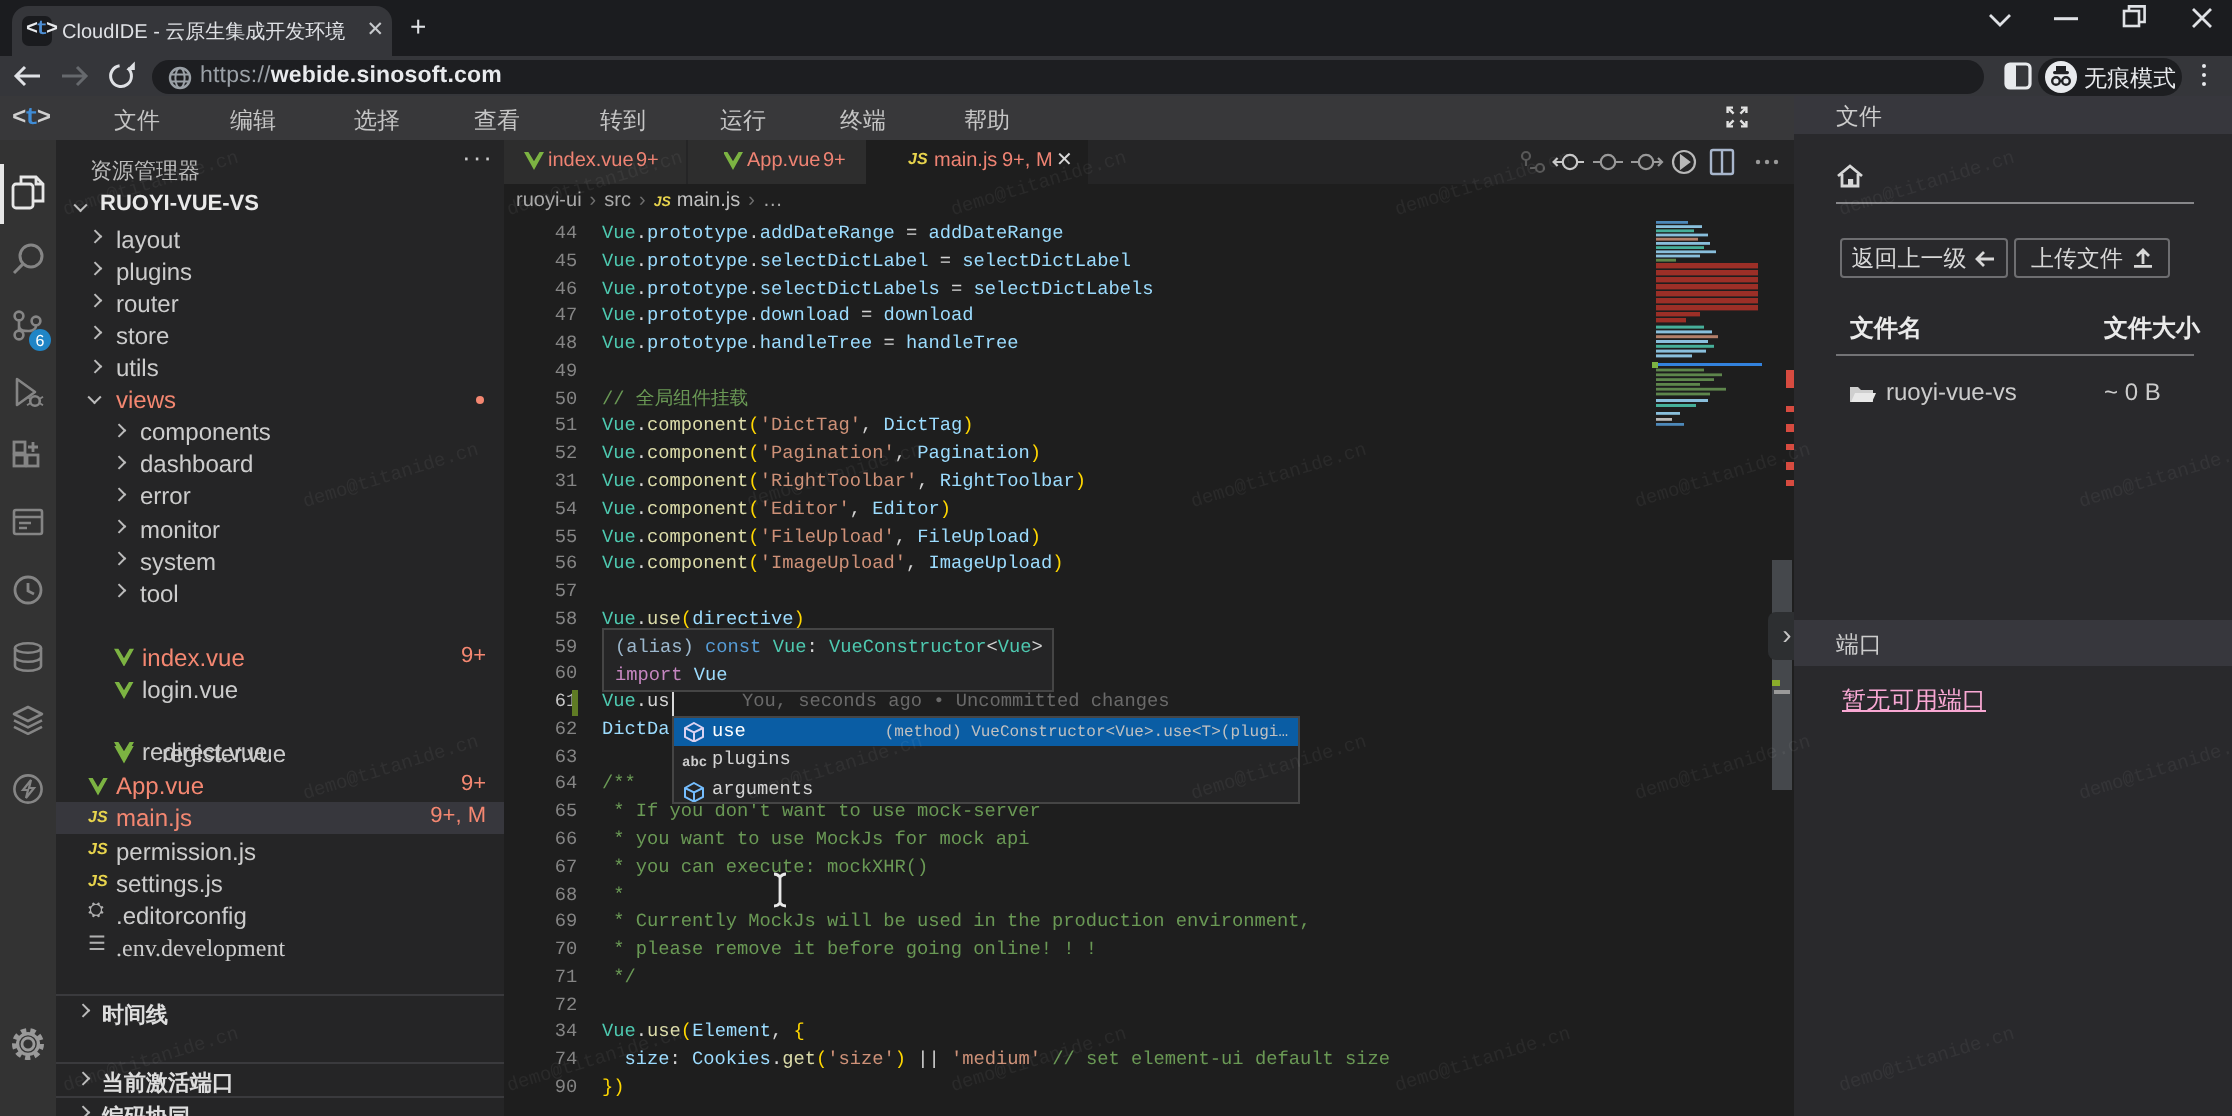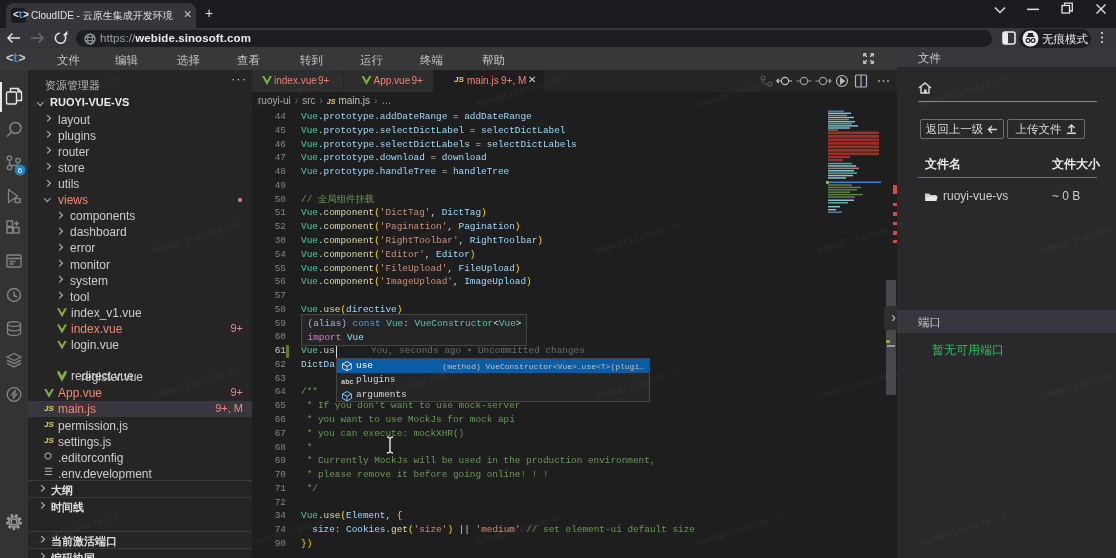--- a/index.html
+++ b/index.html
@@ -49,21 +49,21 @@
   .gico, .eico { position:absolute; top:1px; font-size:10px; color:#b0b0b0; }
   .sect { position:absolute; left:0; width:224px; height:17px; border-top:1px solid #3a3a3d; }
   .sect b { position:absolute; left:23px; top:2px; font-size:11px; color:#dddddd; }
   .etab { position:absolute; top:0; height:22px; }
   .etab .etl { position:absolute; top:5px; font-size:10px; color:#ef8373; white-space:nowrap; }
   #crumbs { left:258px; top:95px; font-size:10px; color:#9d9d9d; }
   #crumbs i { font-style:normal; color:#6e6e6e; padding:0 4px; }
   #crumbs .jsmini { font-size:7px; font-weight:bold; font-style:italic; color:#e8d44d; padding-right:3px;}
   #code, #hovertip, #suggest { font-family:"Liberation Mono", monospace; font-size:9.4px; }
   .cl { position:absolute; left:252px; height:13.77px; line-height:13.77px; white-space:pre; }
-  .cl .ln { position:absolute; left:4px; top:0; width:30px; text-align:right; color:#858585; font-style:normal; }
+  .cl .ln { position:absolute; left:16px; top:0; width:30px; text-align:center; color:#858585; font-style:normal; }
   .cl .cd { position:absolute; left:49px; top:0; }
   .teal { color:#4ec9b0; } .prop { color:#9cdcfe; } .w { color:#d4d4d4; }
   .fn { color:#dcdcaa; } .str { color:#ce9178; } .com { color:#6a9955; }
   .au { color:#ffd700; } .kw { color:#569cd6; } .imp { color:#c586c0; }
   .al { color:#9cb8ce; } .blame { color:#6a6a6a; }
   #hovertip { left:300.5px; top:314px; width:226px; height:32px; background:#252526;
     border:1px solid #454545; line-height:14px; padding:1.5px 0 0 6px; white-space:nowrap; overflow:hidden; }
   #suggest { left:336px; top:357.9px; width:314px; height:43.8px; background:#252526;
     border:1px solid #454545; }
   .srow { position:absolute; left:0; top:0; width:100%; height:14.6px; line-height:14.6px; }
@@ -271,24 +271,20 @@
         <span class="tl" style="left:42px;">monitor</span>
       </div>
     <div class="trow" style="top:202.1px;">
         <span class="chev" style="left:29px;"></span>
         <span class="tl" style="left:42px;">system</span>
       </div>
     <div class="trow" style="top:218.2px;">
         <span class="chev" style="left:29px;"></span>
         <span class="tl" style="left:42px;">tool</span>
       </div>
-    <div class="trow" style="top:234.3px;">
-        <span class="vico" style="left:29px;"></span>
-        <span class="tl" style="left:43px;">index_v1.vue</span>
-      </div>
     <div class="trow" style="top:250.4px;">
         <span class="vico" style="left:29px;"></span>
         <span class="tl red" style="left:43px;">index.vue</span>
         <span class="bdg">9+</span>
       </div>
     <div class="trow" style="top:266.5px;">
         <span class="vico" style="left:29px;"></span>
         <span class="tl" style="left:43px;text-align:center;">login.vue</span>
       </div>
     <div class="trow" style="top:297px;padding-left:45px;">
@@ -316,25 +312,21 @@
     <div class="trow" style="top:363.1px;">
         <span class="jico" style="left:16px;">JS</span>
         <span class="tl" style="left:30px;">settings.js</span>
       </div>
     <div class="trow" style="top:379.2px;">
         <span class="gico" style="left:16px;">⛭</span>
         <span class="tl" style="left:30px;">.editorconfig</span>
       </div>
     <div class="trow" style="top:395.3px;">
         <span class="eico" style="left:16px;">☰</span>
-        <span class="tl" style="left:30px;">.env.development</span>
-      </div>
-    <div class="sect" style="top:410px;">
-        <span class="chev" style="left:11px;top:5px;"></span>
-        <b>大纲</b>
+        <span class="tl" style="left:30px;font-family:Liberation Serif, serif;">.env.development</span>
       </div>
     <div class="sect" style="top:427px;">
         <span class="chev" style="left:11px;top:5px;"></span>
         <b>时间线</b>
       </div>
     <div class="sect" style="top:461px;">
         <span class="chev" style="left:11px;top:5px;"></span>
         <b>当前激活端口</b>
       </div>
     <div class="sect" style="top:478px;">
@@ -400,21 +392,21 @@
   <div class="abs" id="code">
     <div class="cl" style="top:110px;"><i class="ln">44</i><s class="cd"><s class="teal">Vue</s><s class="w">.</s><s class="prop">prototype</s><s class="w">.</s><s class="prop">addDateRange</s><s class="w"> = </s><s class="prop">addDateRange</s></s></div>
     <div class="cl" style="top:123.8px;"><i class="ln">45</i><s class="cd"><s class="teal">Vue</s><s class="w">.</s><s class="prop">prototype</s><s class="w">.</s><s class="prop">selectDictLabel</s><s class="w"> = </s><s class="prop">selectDictLabel</s></s></div>
     <div class="cl" style="top:137.5px;"><i class="ln">46</i><s class="cd"><s class="teal">Vue</s><s class="w">.</s><s class="prop">prototype</s><s class="w">.</s><s class="prop">selectDictLabels</s><s class="w"> = </s><s class="prop">selectDictLabels</s></s></div>
     <div class="cl" style="top:151.3px;"><i class="ln">47</i><s class="cd"><s class="teal">Vue</s><s class="w">.</s><s class="prop">prototype</s><s class="w">.</s><s class="prop">download</s><s class="w"> = </s><s class="prop">download</s></s></div>
     <div class="cl" style="top:165.1px;"><i class="ln">48</i><s class="cd"><s class="teal">Vue</s><s class="w">.</s><s class="prop">prototype</s><s class="w">.</s><s class="prop">handleTree</s><s class="w"> = </s><s class="prop">handleTree</s></s></div>
     <div class="cl" style="top:178.9px;"><i class="ln">49</i></div>
     <div class="cl" style="top:192.6px;"><i class="ln">50</i><s class="cd"><s class="com">// 全局组件挂载</s></s></div>
     <div class="cl" style="top:206.4px;"><i class="ln">51</i><s class="cd"><s class="teal">Vue</s><s class="w">.</s><s class="fn">component</s><s class="au">(</s><s class="str">'DictTag'</s><s class="w">, </s><s class="prop">DictTag</s><s class="au">)</s></s></div>
     <div class="cl" style="top:220.2px;"><i class="ln">52</i><s class="cd"><s class="teal">Vue</s><s class="w">.</s><s class="fn">component</s><s class="au">(</s><s class="str">'Pagination'</s><s class="w">, </s><s class="prop">Pagination</s><s class="au">)</s></s></div>
-    <div class="cl" style="top:233.9px;"><i class="ln">30</i><s class="cd"><s class="teal">Vue</s><s class="w">.</s><s class="fn">component</s><s class="au">(</s><s class="str">'RightToolbar'</s><s class="w">, </s><s class="prop">RightToolbar</s><s class="au">)</s></s></div>
+    <div class="cl" style="top:233.9px;"><i class="ln">31</i><s class="cd"><s class="teal">Vue</s><s class="w">.</s><s class="fn">component</s><s class="au">(</s><s class="str">'RightToolbar'</s><s class="w">, </s><s class="prop">RightToolbar</s><s class="au">)</s></s></div>
     <div class="cl" style="top:247.7px;"><i class="ln">54</i><s class="cd"><s class="teal">Vue</s><s class="w">.</s><s class="fn">component</s><s class="au">(</s><s class="str">'Editor'</s><s class="w">, </s><s class="prop">Editor</s><s class="au">)</s></s></div>
     <div class="cl" style="top:261.5px;"><i class="ln">55</i><s class="cd"><s class="teal">Vue</s><s class="w">.</s><s class="fn">component</s><s class="au">(</s><s class="str">'FileUpload'</s><s class="w">, </s><s class="prop">FileUpload</s><s class="au">)</s></s></div>
     <div class="cl" style="top:275.2px;"><i class="ln">56</i><s class="cd"><s class="teal">Vue</s><s class="w">.</s><s class="fn">component</s><s class="au">(</s><s class="str">'ImageUpload'</s><s class="w">, </s><s class="prop">ImageUpload</s><s class="au">)</s></s></div>
     <div class="cl" style="top:289px;"><i class="ln">57</i></div>
     <div class="cl" style="top:302.8px;"><i class="ln">58</i><s class="cd"><s class="teal">Vue</s><s class="w">.</s><s class="fn">use</s><s class="au">(</s><s class="prop">directive</s><s class="au">)</s></s></div>
     <div class="cl" style="top:316.5px;"><i class="ln">59</i></div>
     <div class="cl" style="top:330.3px;"><i class="ln">60</i></div>
     <div class="cl" style="top:344.1px;"><i class="ln" style="color:#c6c6c6;">61</i><s class="cd"><s class="teal">Vue</s><s class="w">.us</s></s><s style="position:absolute;left:119px;top:0;" class="blame">You, seconds ago • Uncommitted changes</s></div>
     <div class="cl" style="top:357.9px;"><i class="ln">62</i><s class="cd"><s class="prop">DictDa</s></s></div>
     <div class="cl" style="top:371.6px;"><i class="ln">63</i></div>
@@ -547,21 +539,21 @@
     <div style="position:absolute;left:21px;top:129px;width:179px;height:1px;background:#737376;"></div>
     <svg width="14" height="11" style="position:absolute;left:27px;top:143px;">
       <path d="M1 2.5 h4 l1.5 1.5 h6 v6 h-11.5 z" fill="#cfcfcf"></path>
       <path d="M1.5 10 L3.5 5.5 h10.5 L12 10 Z" fill="#e8e8e8"></path>
     </svg>
     <span style="position:absolute;left:46px;top:141px;font-size:12px;color:#cccccc;">ruoyi-vue-vs</span>
     <span style="position:absolute;left:155px;top:141px;font-size:12px;color:#cccccc;">~ 0 B</span>
     <div style="position:absolute;left:0;top:262px;width:219px;height:23px;background:#37373d;">
       <span style="position:absolute;left:21px;top:5px;font-size:11.5px;color:#cccccc;">端口</span>
     </div>
-    <span style="position:absolute;left:35px;top:294px;font-size:12px;color:#22c55e;">暂无可用端口</span>
+    <span style="position:absolute;left:24px;top:294px;font-size:12px;color:#f9a8d4;text-decoration:underline;">暂无可用端口</span>
   </div>
 
   <div class="abs" id="wmlayer" style="left:0,top:0;width:1116px;height:558px;pointer-events:none;">
     <div class="wm" style="left:30px;top:85px;">demo@titanide.cn</div>
     <div class="wm" style="left:252px;top:85px;">demo@titanide.cn</div>
     <div class="wm" style="left:474px;top:85px;">demo@titanide.cn</div>
     <div class="wm" style="left:696px;top:85px;">demo@titanide.cn</div>
     <div class="wm" style="left:918px;top:85px;">demo@titanide.cn</div>
     <div class="wm" style="left:150px;top:231px;">demo@titanide.cn</div>
     <div class="wm" style="left:372px;top:231px;">demo@titanide.cn</div>

